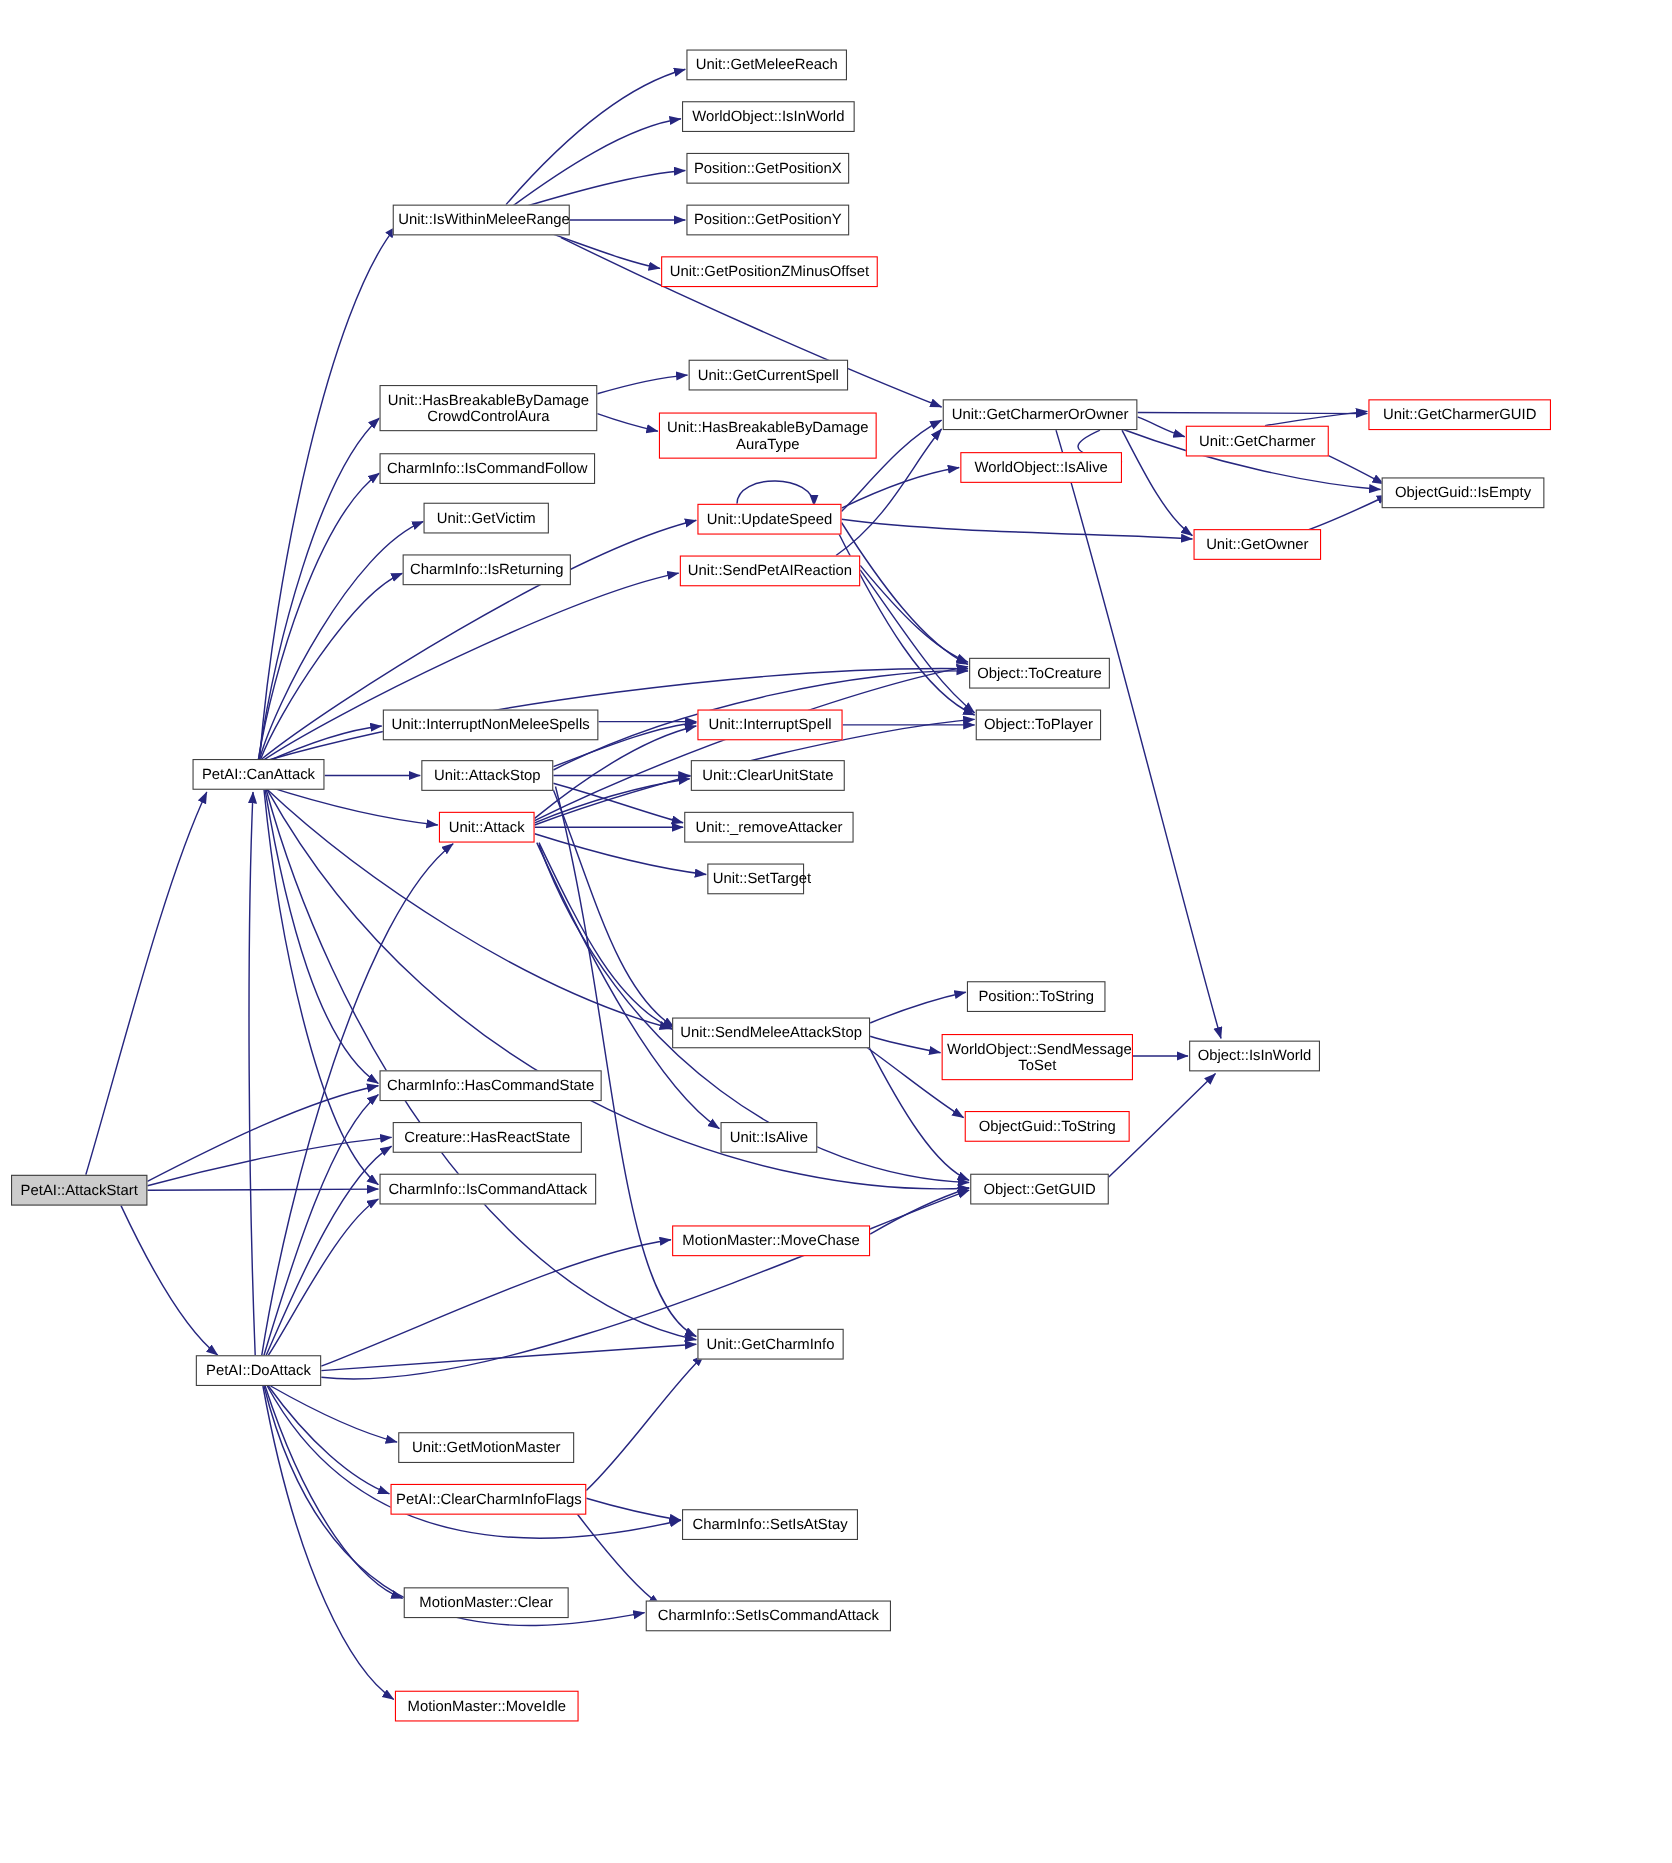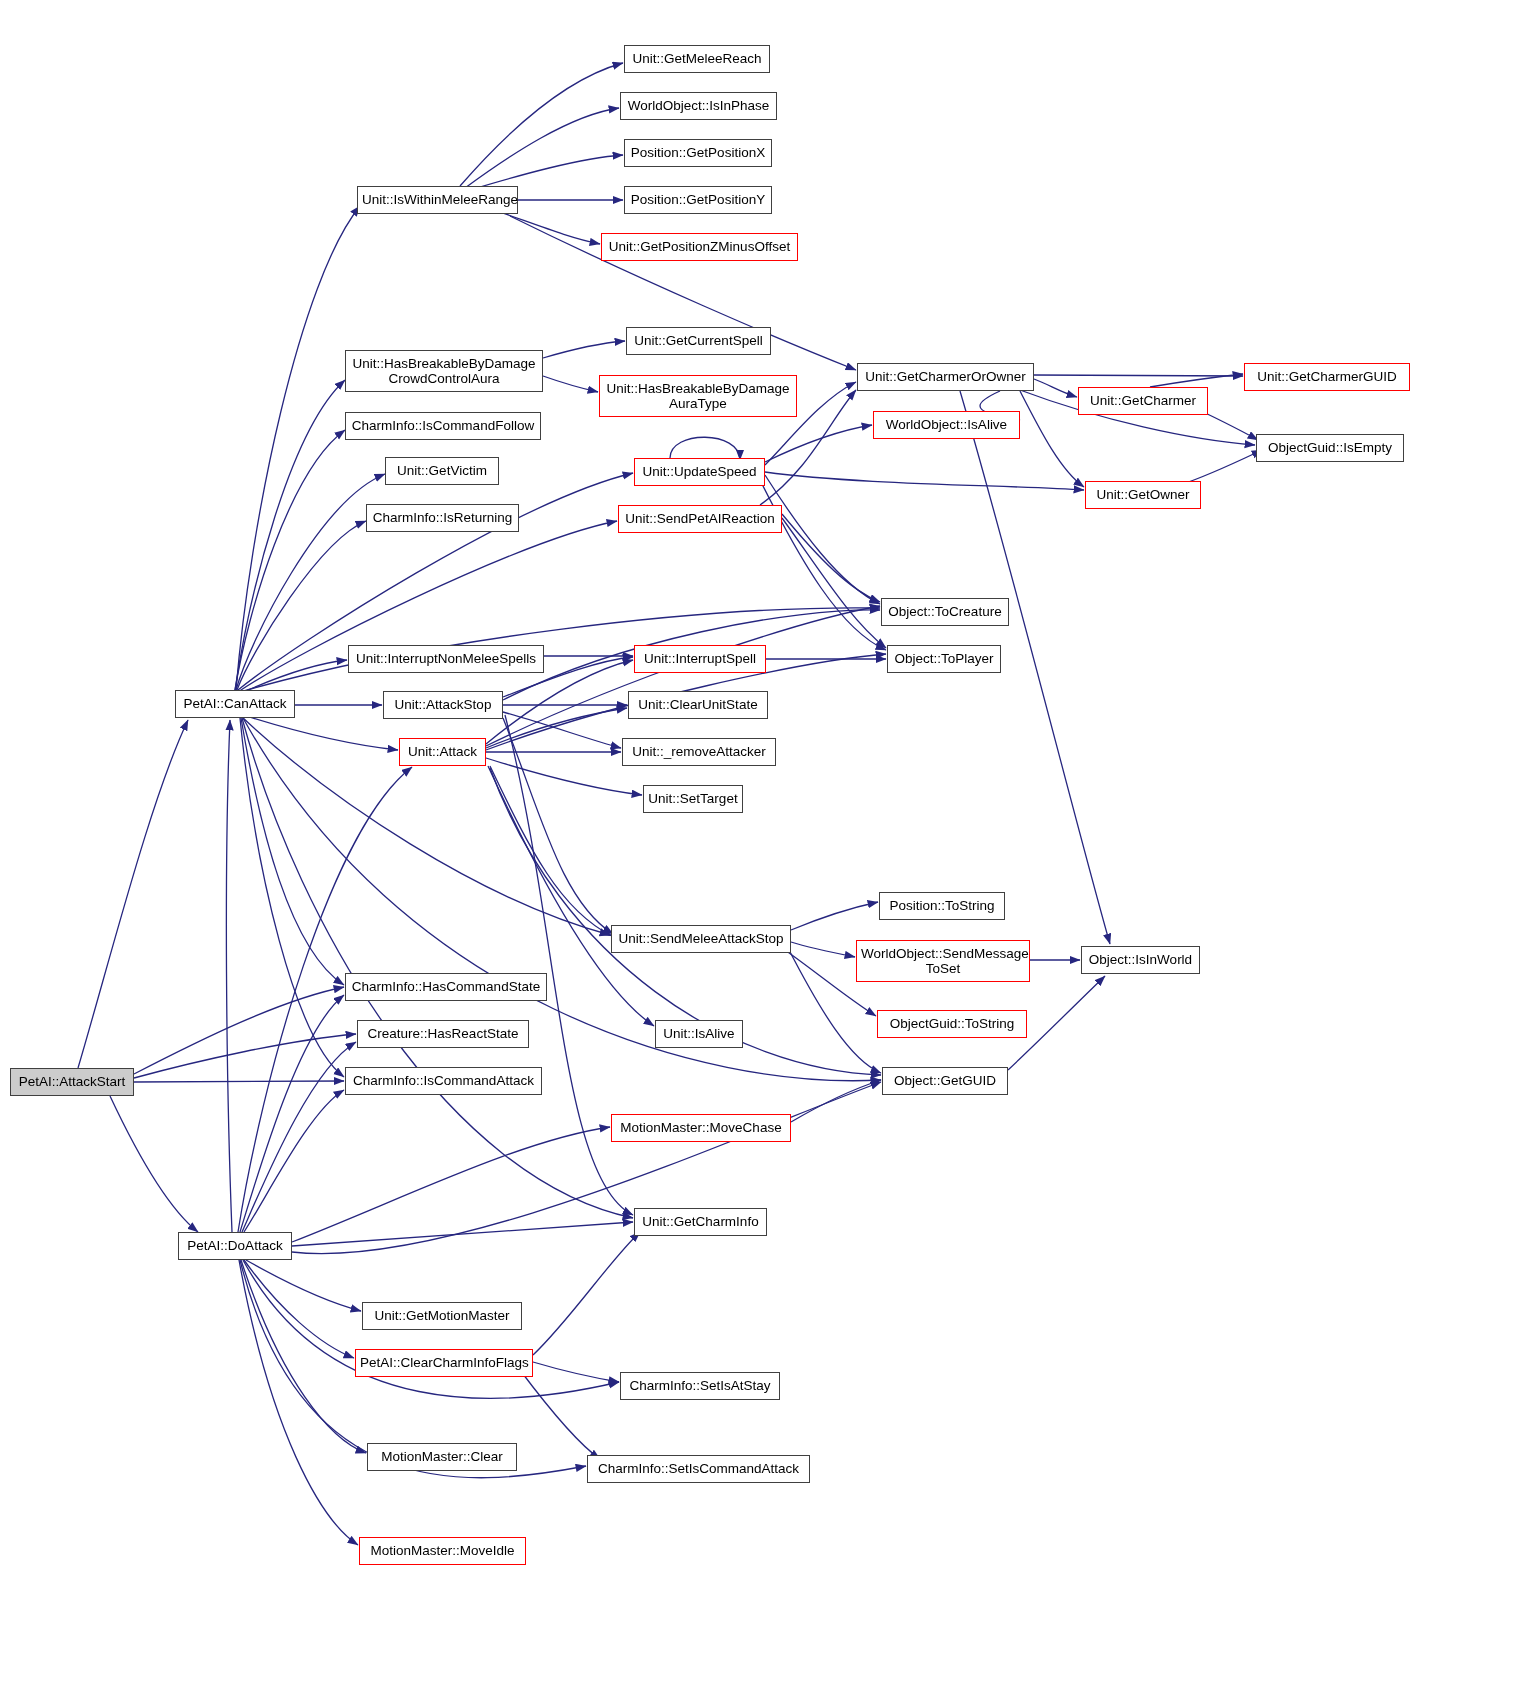--- a/index.html
+++ b/index.html
@@ -146,21 +146,21 @@
         <path d="M533,1362 C560,1370 595,1378 619,1382" fill="none" stroke="#26267f" stroke-width="1.3" marker-end="url(#arrow)"></path>
         <path d="M520,1370 C550,1410 580,1445 600,1459" fill="none" stroke="#26267f" stroke-width="1.3" marker-end="url(#arrow)"></path>
       </g>
   </svg>
   <div id="node-layer">
       <div class="node root" style="left: 10px; top: 1068px; width: 124px; height: 28px;"><span>PetAI::AttackStart</span></div>
       <div class="node" style="left: 175px; top: 690px; width: 120px; height: 28px;"><span>PetAI::CanAttack</span></div>
       <div class="node" style="left: 178px; top: 1232px; width: 114px; height: 28px;"><span>PetAI::DoAttack</span></div>
       <div class="node" style="left: 357px; top: 186px; width: 161px; height: 28px;"><span>Unit::IsWithinMeleeRange</span></div>
       <div class="node" style="left: 624px; top: 45px; width: 146px; height: 28px;"><span>Unit::GetMeleeReach</span></div>
-      <div class="node" style="left: 620px; top: 92px; width: 157px; height: 28px;"><span>WorldObject::IsInPhase</span></div>
+      <div class="node" style="left: 620px; top: 92px; width: 157px; height: 28px;"><span>WorldObject::IsInWorld</span></div>
       <div class="node" style="left: 624px; top: 139px; width: 148px; height: 28px;"><span>Position::GetPositionX</span></div>
       <div class="node" style="left: 624px; top: 186px; width: 148px; height: 28px;"><span>Position::GetPositionY</span></div>
       <div class="node red" style="left: 601px; top: 233px; width: 197px; height: 28px;"><span>Unit::GetPositionZMinusOffset</span></div>
       <div class="node" style="left: 345px; top: 350px; width: 198px; height: 42px;"><span>Unit::HasBreakableByDamage
 CrowdControlAura</span></div>
       <div class="node" style="left: 626px; top: 327px; width: 145px; height: 28px;"><span>Unit::GetCurrentSpell</span></div>
       <div class="node red" style="left: 599px; top: 375px; width: 198px; height: 42px;"><span>Unit::HasBreakableByDamage
 AuraType</span></div>
       <div class="node" style="left: 345px; top: 412px; width: 196px; height: 28px;"><span>CharmInfo::IsCommandFollow</span></div>
       <div class="node" style="left: 385px; top: 457px; width: 114px; height: 28px;"><span>Unit::GetVictim</span></div>
@@ -174,21 +174,21 @@
       <div class="node red" style="left: 1085px; top: 481px; width: 116px; height: 28px;"><span>Unit::GetOwner</span></div>
       <div class="node red" style="left: 618px; top: 505px; width: 164px; height: 28px;"><span>Unit::SendPetAIReaction</span></div>
       <div class="node" style="left: 881px; top: 598px; width: 128px; height: 28px;"><span>Object::ToCreature</span></div>
       <div class="node" style="left: 348px; top: 645px; width: 196px; height: 28px;"><span>Unit::InterruptNonMeleeSpells</span></div>
       <div class="node red" style="left: 634px; top: 645px; width: 132px; height: 28px;"><span>Unit::InterruptSpell</span></div>
       <div class="node" style="left: 887px; top: 645px; width: 114px; height: 28px;"><span>Object::ToPlayer</span></div>
       <div class="node" style="left: 383px; top: 691px; width: 120px; height: 28px;"><span>Unit::AttackStop</span></div>
       <div class="node" style="left: 628px; top: 691px; width: 140px; height: 28px;"><span>Unit::ClearUnitState</span></div>
       <div class="node red" style="left: 399px; top: 738px; width: 87px; height: 28px;"><span>Unit::Attack</span></div>
       <div class="node" style="left: 622px; top: 738px; width: 154px; height: 28px;"><span>Unit::_removeAttacker</span></div>
-      <div class="node" style="left: 643px; top: 785px; width: 100px; height: 28px;"><span>Unit::SetTarget</span></div>
+      <div class="node" style="left: 643px; top: 785px; width: 88px; height: 28px;"><span>Unit::SetTarget</span></div>
       <div class="node" style="left: 879px; top: 892px; width: 126px; height: 28px;"><span>Position::ToString</span></div>
       <div class="node" style="left: 611px; top: 925px; width: 180px; height: 28px;"><span>Unit::SendMeleeAttackStop</span></div>
       <div class="node red" style="left: 856px; top: 940px; width: 174px; height: 42px;"><span>WorldObject::SendMessage
 ToSet</span></div>
       <div class="node" style="left: 1081px; top: 946px; width: 119px; height: 28px;"><span>Object::IsInWorld</span></div>
       <div class="node" style="left: 655px; top: 1020px; width: 88px; height: 28px;"><span>Unit::IsAlive</span></div>
       <div class="node red" style="left: 877px; top: 1010px; width: 150px; height: 28px;"><span>ObjectGuid::ToString</span></div>
       <div class="node" style="left: 345px; top: 973px; width: 202px; height: 28px;"><span>CharmInfo::HasCommandState</span></div>
       <div class="node" style="left: 357px; top: 1020px; width: 172px; height: 28px;"><span>Creature::HasReactState</span></div>
       <div class="node" style="left: 345px; top: 1067px; width: 197px; height: 28px;"><span>CharmInfo::IsCommandAttack</span></div>

